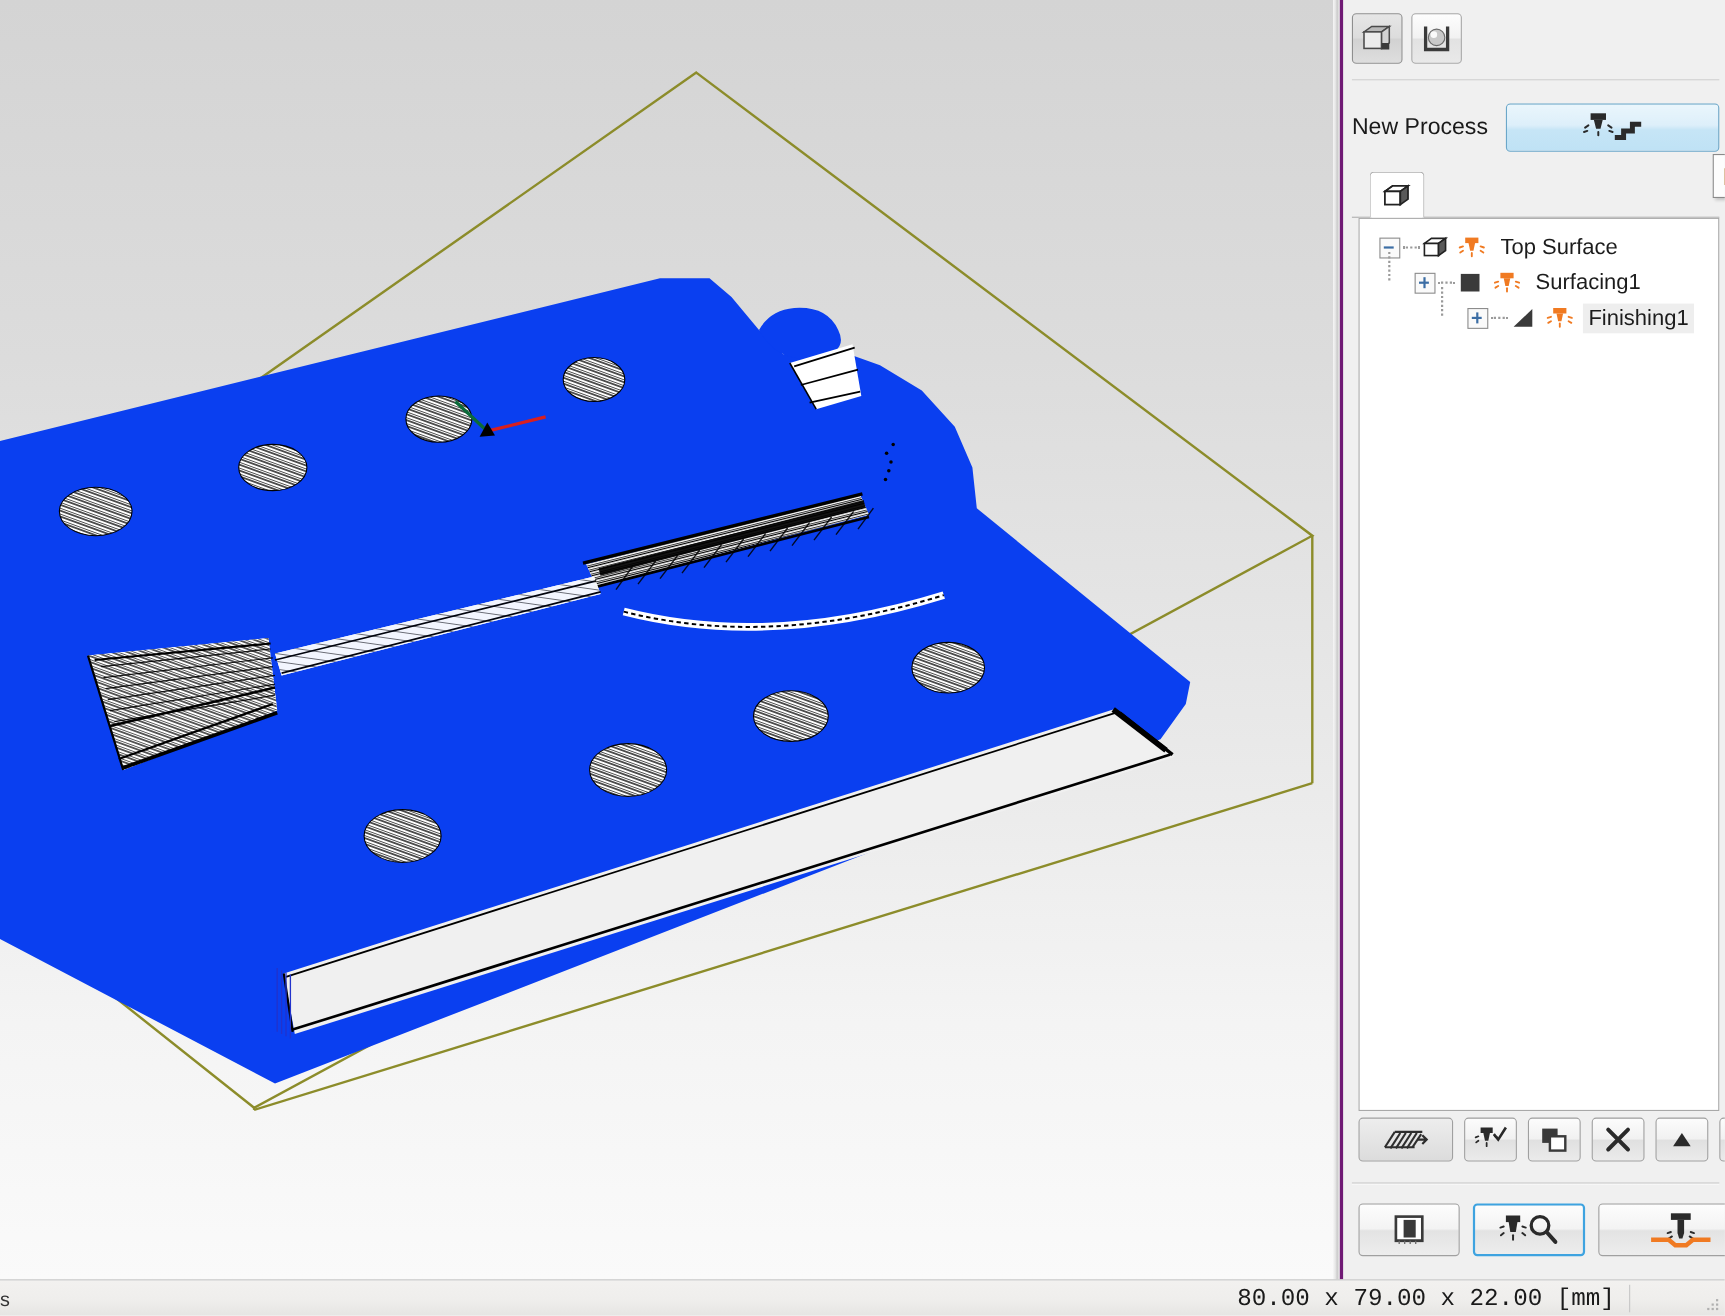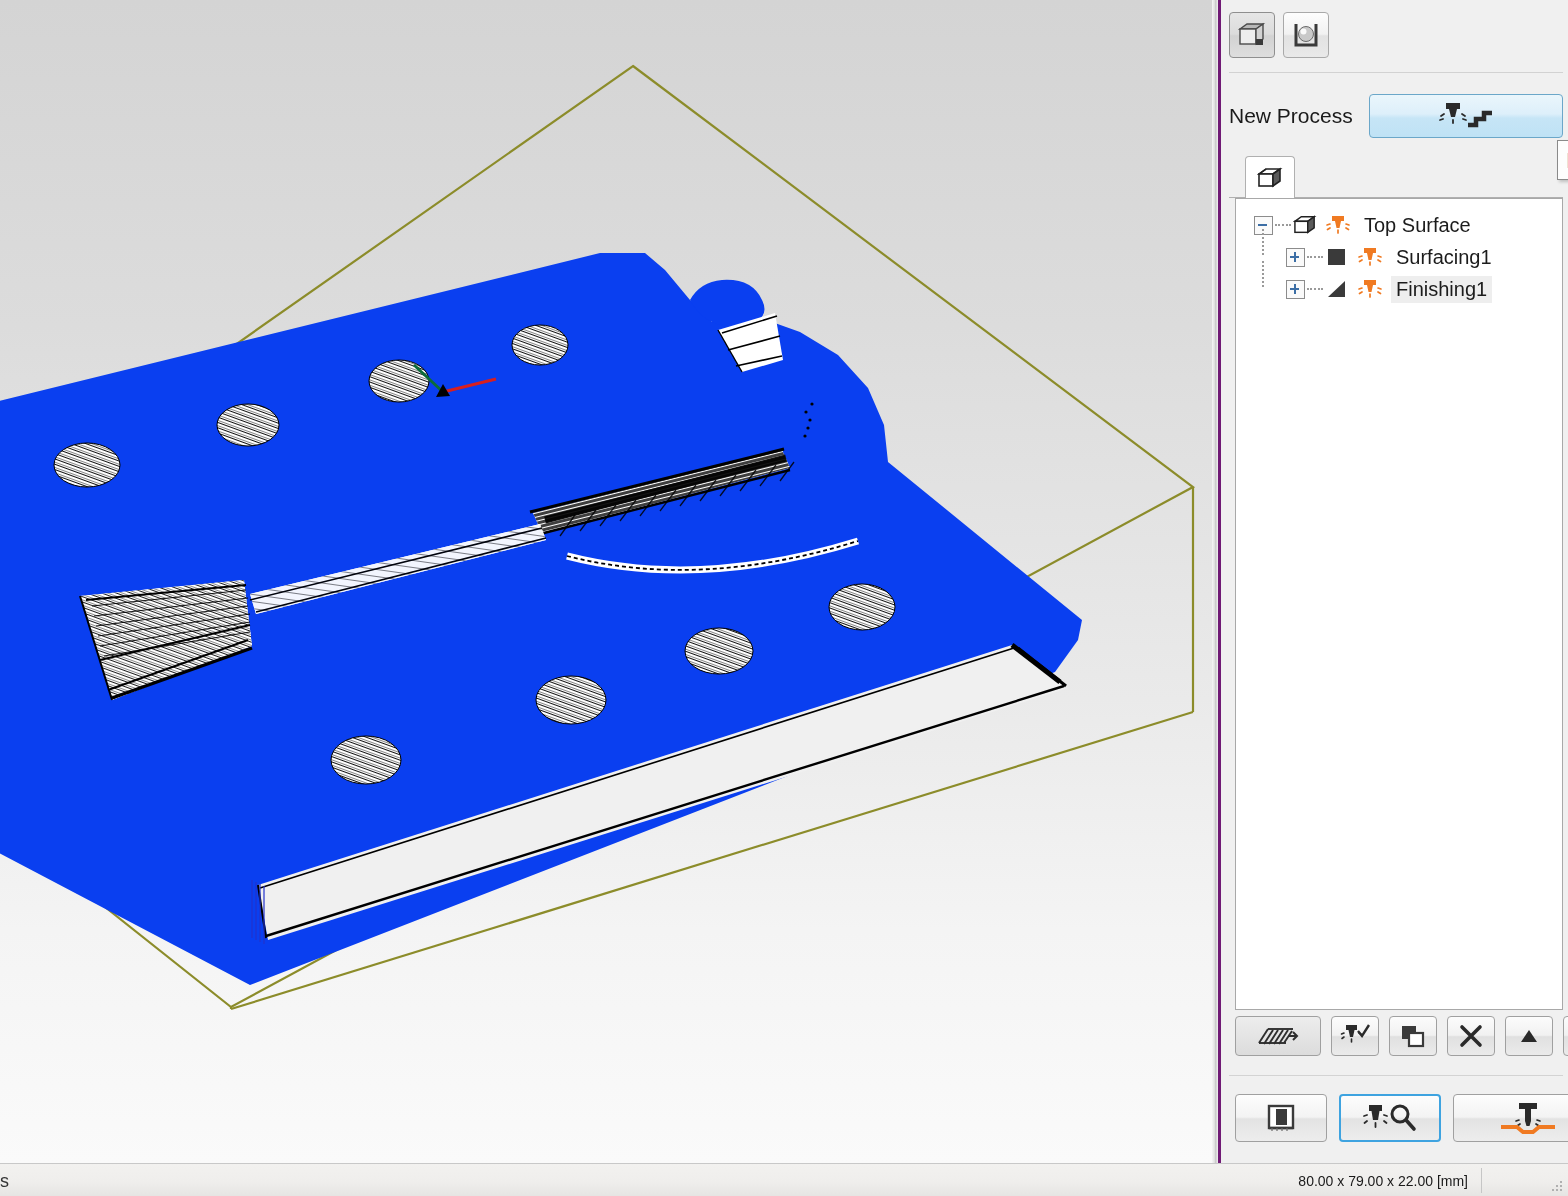--- a/index.html
+++ b/index.html
@@ -243,22 +243,23 @@
     position: absolute;
     left: 0; top: 5px;
     width: 300px; height: 24px;
     font-size: 18px; color: #333;
     line-height: 24px;
     overflow: hidden;
   }
   #status-dims {
     position: absolute;
     right: 100px; top: 4px;
-    font-size: 14px; color: #1a1a1a;
+    font-size: 22px; color: #1a1a1a;
     line-height: 26px;
+    font-family: Liberation Mono, monospace;
   }
   #status-sep {
     position: absolute;
     right: 86px; top: 4px;
     width: 1px; height: 25px;
     background: #c6c6c6;
   }
   #status-grip {
     position: absolute;
     right: 4px; bottom: 3px;
@@ -549,21 +550,21 @@
                 <path d="M5 15 L2.5 16.5"></path>
               <path d="M21 11 L24 12"></path>
                 <path d="M21 15 L23.5 16.5"></path>
               <path d="M13 17 L13 20"></path>
             </g>
           </svg>
         </span>
         <span class="label" style="margin-left:8px;text-align:right;">Surfacing1</span>
       </div>
 
-      <div class="tree-row selected" style="padding-left:50px;">
+      <div class="tree-row selected" style="padding-left:50px;margin-left:48px;">
         <span class="vdots" style="left:26px; top:-12px; height:26px;"></span>
         <span class="expander plus"></span>
         <span class="dotline"></span>
         <span class="ico">
           <svg width="24" height="22" viewBox="0 0 24 22">
             <polygon points="3,19 20,19 20,3" fill="#3a3a3a"></polygon>
           </svg>
         </span>
         <span class="ico" style="margin-left:8px;">
           <svg width="26" height="24" viewBox="0 0 26 24">

